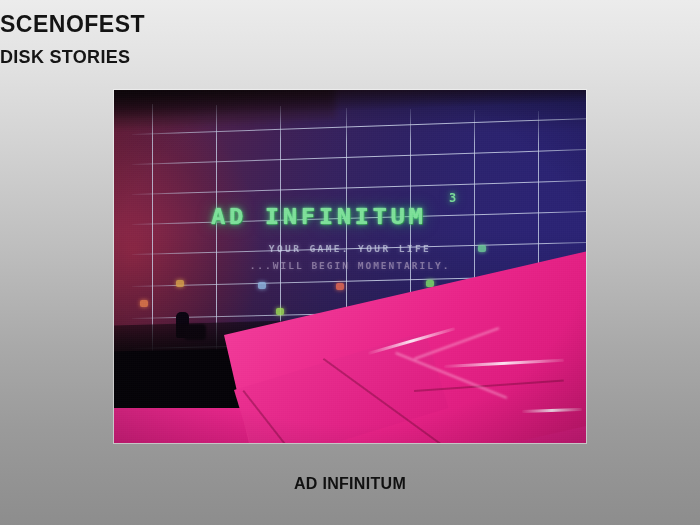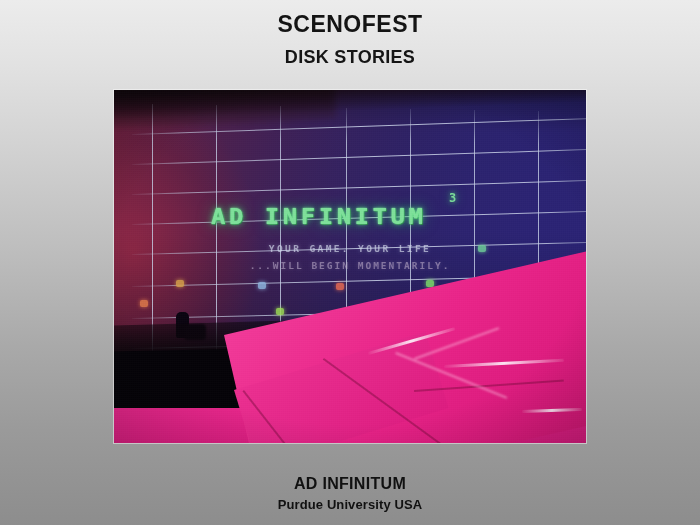--- a/index.html
+++ b/index.html
@@ -12,21 +12,20 @@
     position:relative;
     width:700px; height:525px;
     background:linear-gradient(180deg,
       #ececec 0%, #e2e2e2 12%, #d2d2d2 28%,
       #bdbdbd 48%, #a9a9a9 66%, #9a9a9a 82%, #8d8d8d 100%);
   }
 
   
   #header {
     position:absolute; left:0; top:10px; width:700px;
-    text-align:center;
   }
   #title-main {
     font-size:23px; font-weight:bold; color:#141414;
     letter-spacing:0.5px; line-height:28px;
   }
   #title-sub {
     font-size:18px; font-weight:bold; color:#151515;
     letter-spacing:0.3px; line-height:26px; margin-top:6px;
   }
 
@@ -323,16 +322,15 @@
       <div class="streak" style="left:254px; top:262px; width:90px; transform:rotate(-16deg); transform-origin:left top;"></div>
       <div class="streak" style="left:408px; top:320px; width:60px; transform:rotate(-2deg); transform-origin:left top;"></div>
     </div>
 
     <div id="grain"></div>
     <div id="vignette"></div>
   </div>
 
   <div id="caption">
     <div id="caption-title">AD INFINITUM</div>
-    <div id="caption-sub">Purdue University USA</div>
   </div>
 
 </div>
 
 </body></html>

